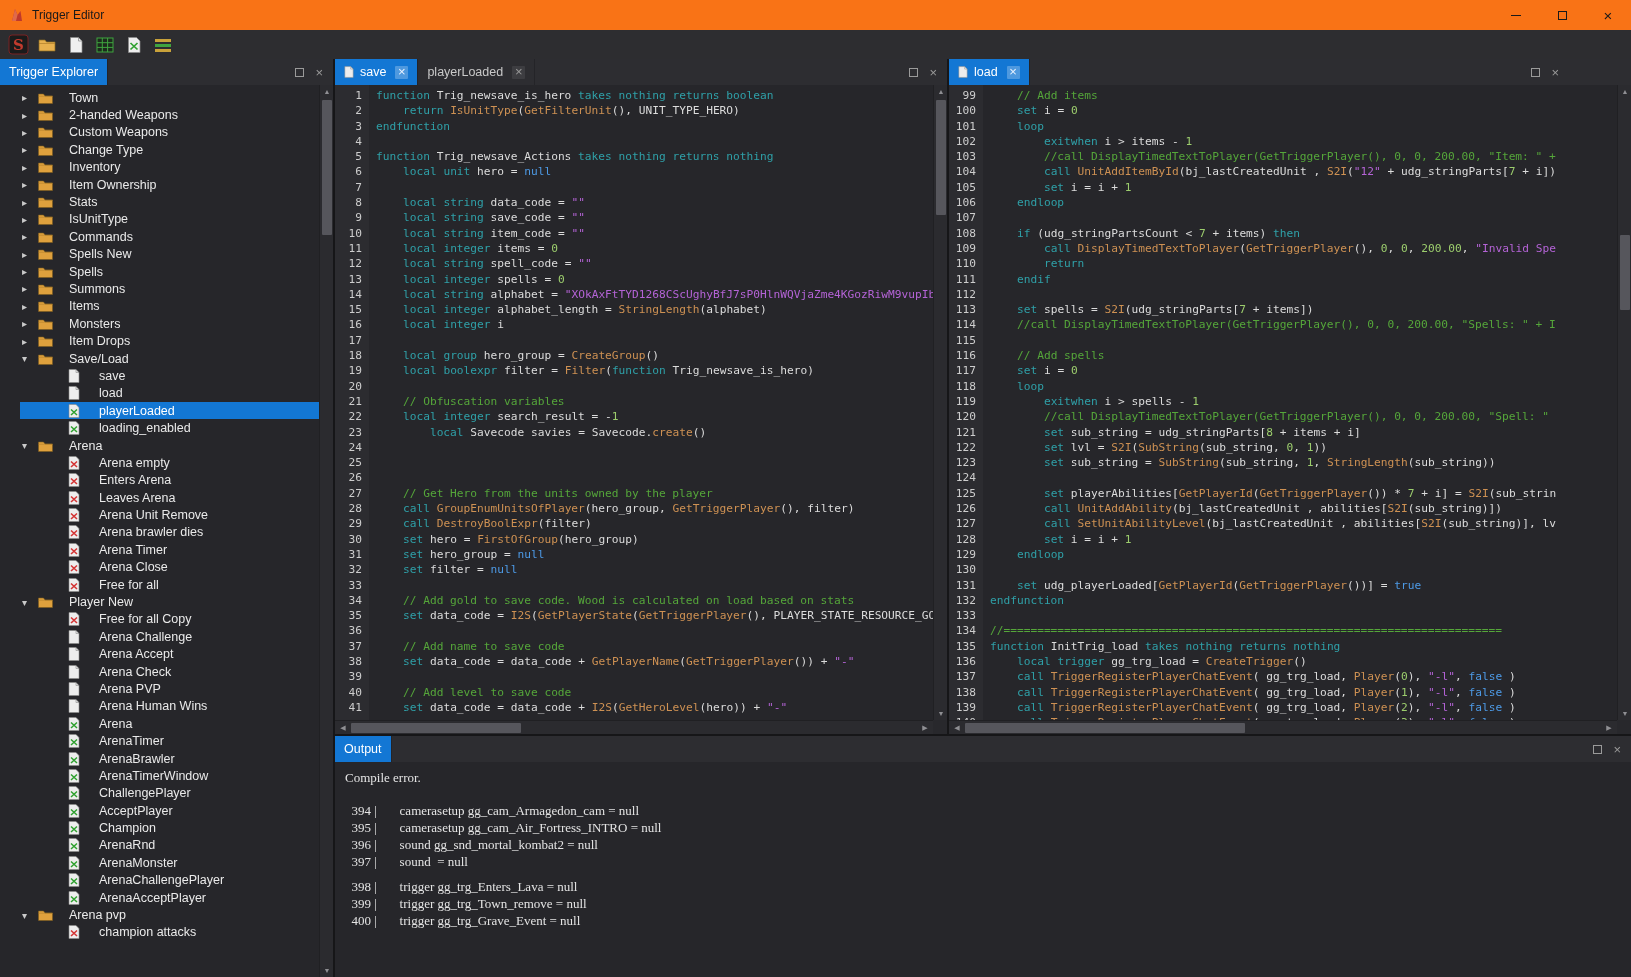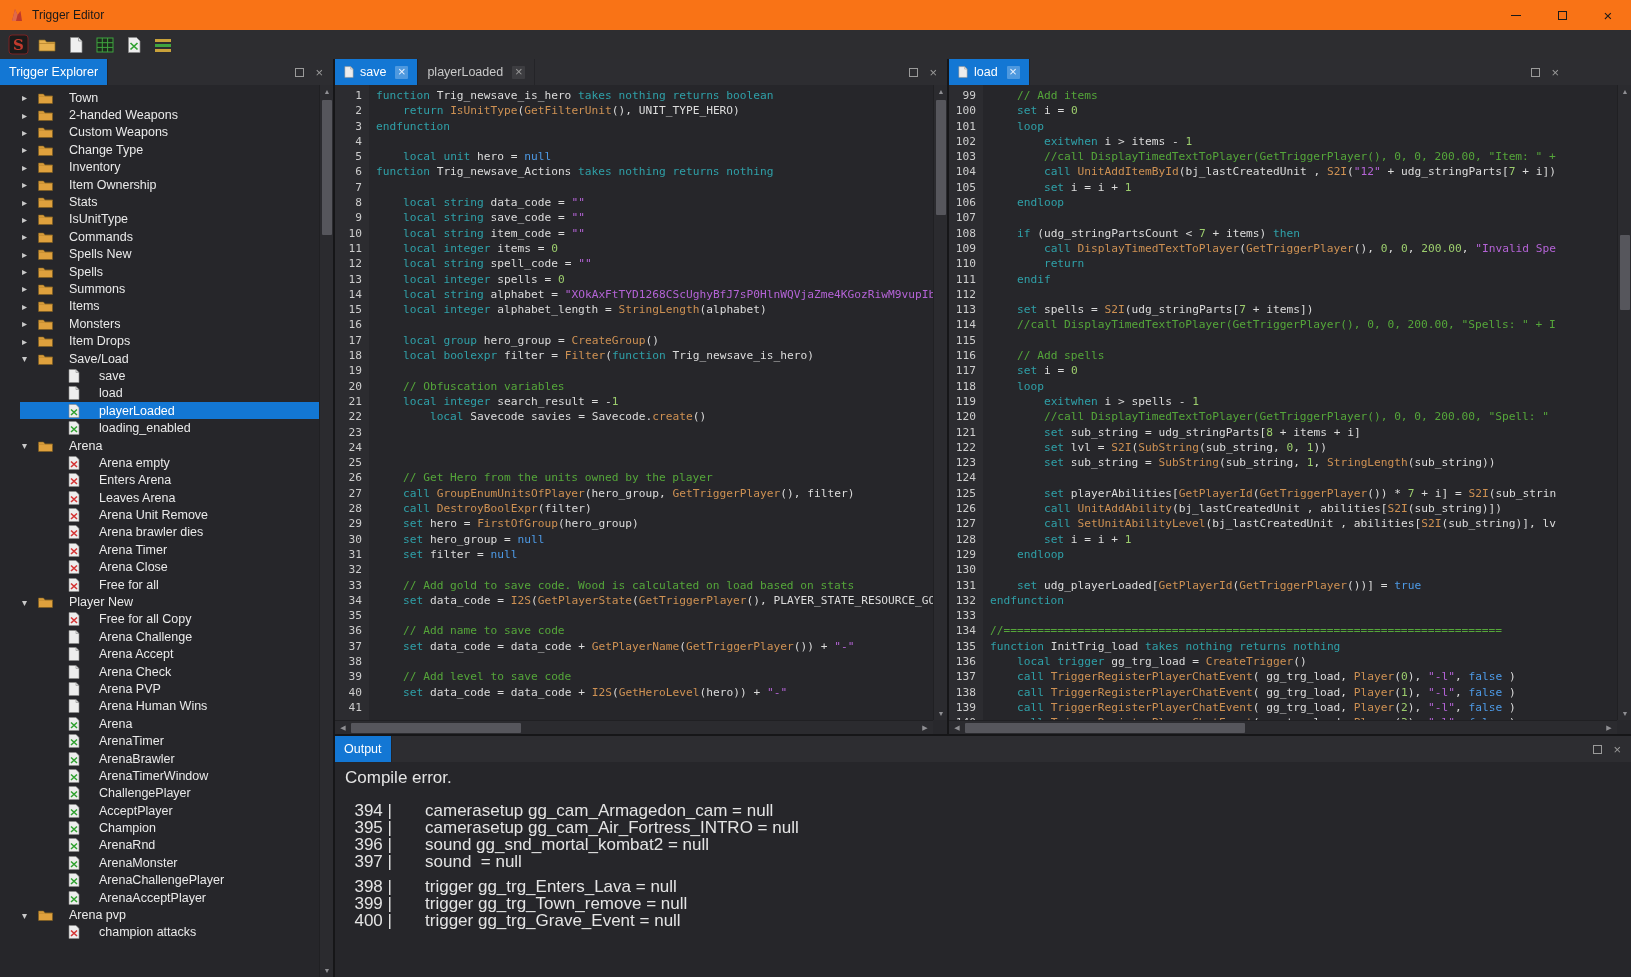--- a/index.html
+++ b/index.html
@@ -62,21 +62,21 @@
   .sb-thumb{position:absolute;left:2px;width:10px;background:#56565C;border-radius:1px}
   .hscroll{position:absolute;left:0;right:14px;bottom:0;height:14px;background:#2B2B2F;border-top:1px solid #202023}
   .sb-left{left:1px;top:0;height:14px;line-height:14px}
   .sb-right{right:1px;top:0;height:14px;line-height:14px}
   .sb-hthumb{position:absolute;top:2px;height:10px;background:#56565C;border-radius:1px}
   .sb-corner{position:absolute;right:0;bottom:0;width:14px;height:14px;background:#28282C}
 
   
   #output{left:335px;top:736px;right:0;bottom:0}
   .output-body{position:absolute;top:26px;left:0;right:0;bottom:0;background:#26262A;padding:7px 0 0 10px;overflow:hidden}
-  .out-line{font-family:Liberation Sans, sans-serif;font-size:17px;height:17px;line-height:17px;white-space:pre;color:#E4E4E4}
+  .out-line{font-family:Liberation Serif, serif;font-size:13px;height:17px;line-height:17px;white-space:pre;color:#E4E4E4}
   .out-line.empty{height:8px}
 </style>
 </head>
 <body>
 
 <div class="titlebar">
   <span class="app-icon">
     <svg width="16" height="16" viewBox="0 0 16 16">
         <path d="M3 14 L6 2 L8.5 8 L11.5 4 L13 14 Z" fill="#C0392B"></path>
         <path d="M6 2 L8.5 8 L7 14 L3 14 Z" fill="#E06A4A"></path>
@@ -692,31 +692,32 @@
         <div class="ln">38</div>
         <div class="ln">39</div>
         <div class="ln">40</div>
         <div class="ln">41</div>
       </div>
     <div class="code">
         <div class="cl"><span class="c-kw">function</span><span class="c-pl"> </span><span class="c-pl">Trig_newsave_is_hero</span><span class="c-pl"> </span><span class="c-kw">takes</span><span class="c-pl"> </span><span class="c-kw">nothing</span><span class="c-pl"> </span><span class="c-kw">returns</span><span class="c-pl"> </span><span class="c-kw">boolean</span></div>
         <div class="cl"><span class="c-pl">    </span><span class="c-kw">return</span><span class="c-pl"> </span><span class="c-nat">IsUnitType</span><span class="c-pl">(</span><span class="c-nat">GetFilterUnit</span><span class="c-pl">(</span><span class="c-pl">)</span><span class="c-pl">,</span><span class="c-pl"> </span><span class="c-pl">UNIT_TYPE_HERO</span><span class="c-pl">)</span></div>
         <div class="cl"><span class="c-kw">endfunction</span></div>
         <div class="cl"></div>
+        <div class="cl"><span class="c-kw">function</span><span class="c-pl"> </span><span class="c-pl">Trig_newsave_Actions</span><span class="c-pl"> </span><span class="c-kw">takes</span><span class="c-pl"> </span><span class="c-kw">nothing</span><span class="c-pl"> </span><span class="c-kw">returns</span><span class="c-pl"> </span><span class="c-kw">nothing</span></div>
         <div class="cl"><span class="c-pl">    </span><span class="c-kw">local</span><span class="c-pl"> </span><span class="c-kw">unit</span><span class="c-pl"> </span><span class="c-pl">hero</span><span class="c-pl"> </span><span class="c-pl">=</span><span class="c-pl"> </span><span class="c-lit">null</span></div>
-        <div class="cl"><span class="c-kw">function</span><span class="c-pl"> </span><span class="c-pl">Trig_newsave_Actions</span><span class="c-pl"> </span><span class="c-kw">takes</span><span class="c-pl"> </span><span class="c-kw">nothing</span><span class="c-pl"> </span><span class="c-kw">returns</span><span class="c-pl"> </span><span class="c-kw">nothing</span></div>
         <div class="cl"></div>
         <div class="cl"><span class="c-pl">    </span><span class="c-kw">local</span><span class="c-pl"> </span><span class="c-kw">string</span><span class="c-pl"> </span><span class="c-pl">data_code</span><span class="c-pl"> </span><span class="c-pl">=</span><span class="c-pl"> </span><span class="c-str">""</span></div>
         <div class="cl"><span class="c-pl">    </span><span class="c-kw">local</span><span class="c-pl"> </span><span class="c-kw">string</span><span class="c-pl"> </span><span class="c-pl">save_code</span><span class="c-pl"> </span><span class="c-pl">=</span><span class="c-pl"> </span><span class="c-str">""</span></div>
         <div class="cl"><span class="c-pl">    </span><span class="c-kw">local</span><span class="c-pl"> </span><span class="c-kw">string</span><span class="c-pl"> </span><span class="c-pl">item_code</span><span class="c-pl"> </span><span class="c-pl">=</span><span class="c-pl"> </span><span class="c-str">""</span></div>
         <div class="cl"><span class="c-pl">    </span><span class="c-kw">local</span><span class="c-pl"> </span><span class="c-kw">integer</span><span class="c-pl"> </span><span class="c-pl">items</span><span class="c-pl"> </span><span class="c-pl">=</span><span class="c-pl"> </span><span class="c-num">0</span></div>
         <div class="cl"><span class="c-pl">    </span><span class="c-kw">local</span><span class="c-pl"> </span><span class="c-kw">string</span><span class="c-pl"> </span><span class="c-pl">spell_code</span><span class="c-pl"> </span><span class="c-pl">=</span><span class="c-pl"> </span><span class="c-str">""</span></div>
         <div class="cl"><span class="c-pl">    </span><span class="c-kw">local</span><span class="c-pl"> </span><span class="c-kw">integer</span><span class="c-pl"> </span><span class="c-pl">spells</span><span class="c-pl"> </span><span class="c-pl">=</span><span class="c-pl"> </span><span class="c-num">0</span></div>
         <div class="cl"><span class="c-pl">    </span><span class="c-kw">local</span><span class="c-pl"> </span><span class="c-kw">string</span><span class="c-pl"> </span><span class="c-pl">alphabet</span><span class="c-pl"> </span><span class="c-pl">=</span><span class="c-pl"> </span><span class="c-str">"XOkAxFtTYD1268CScUghyBfJ7sP0HlnWQVjaZme4KGozRiwM9vupIbq</span></div>
         <div class="cl"><span class="c-pl">    </span><span class="c-kw">local</span><span class="c-pl"> </span><span class="c-kw">integer</span><span class="c-pl"> </span><span class="c-pl">alphabet_length</span><span class="c-pl"> </span><span class="c-pl">=</span><span class="c-pl"> </span><span class="c-nat">StringLength</span><span class="c-pl">(</span><span class="c-pl">alphabet</span><span class="c-pl">)</span></div>
+        <div class="cl"><span class="c-pl">    </span><span class="c-kw">local</span><span class="c-pl"> </span><span class="c-kw">integer</span><span class="c-pl"> </span><span class="c-pl">i</span></div>
         <div class="cl"></div>
         <div class="cl"><span class="c-pl">    </span><span class="c-kw">local</span><span class="c-pl"> </span><span class="c-kw">group</span><span class="c-pl"> </span><span class="c-pl">hero_group</span><span class="c-pl"> </span><span class="c-pl">=</span><span class="c-pl"> </span><span class="c-nat">CreateGroup</span><span class="c-pl">(</span><span class="c-pl">)</span></div>
         <div class="cl"><span class="c-pl">    </span><span class="c-kw">local</span><span class="c-pl"> </span><span class="c-kw">boolexpr</span><span class="c-pl"> </span><span class="c-pl">filter</span><span class="c-pl"> </span><span class="c-pl">=</span><span class="c-pl"> </span><span class="c-nat">Filter</span><span class="c-pl">(</span><span class="c-kw">function</span><span class="c-pl"> </span><span class="c-pl">Trig_newsave_is_hero</span><span class="c-pl">)</span></div>
         <div class="cl"></div>
         <div class="cl"><span class="c-pl">    </span><span class="c-com">// Obfuscation variables</span></div>
         <div class="cl"><span class="c-pl">    </span><span class="c-kw">local</span><span class="c-pl"> </span><span class="c-kw">integer</span><span class="c-pl"> </span><span class="c-pl">search_result</span><span class="c-pl"> </span><span class="c-pl">=</span><span class="c-pl"> </span><span class="c-pl">-</span><span class="c-num">1</span></div>
         <div class="cl"><span class="c-pl">        </span><span class="c-kw">local</span><span class="c-pl"> </span><span class="c-pl">Savecode</span><span class="c-pl"> </span><span class="c-pl">savies</span><span class="c-pl"> </span><span class="c-pl">=</span><span class="c-pl"> </span><span class="c-pl">Savecode</span><span class="c-pl">.</span><span class="c-nat">create</span><span class="c-pl">(</span><span class="c-pl">)</span></div>
         <div class="cl"></div>
         <div class="cl"></div>
         <div class="cl"></div>

